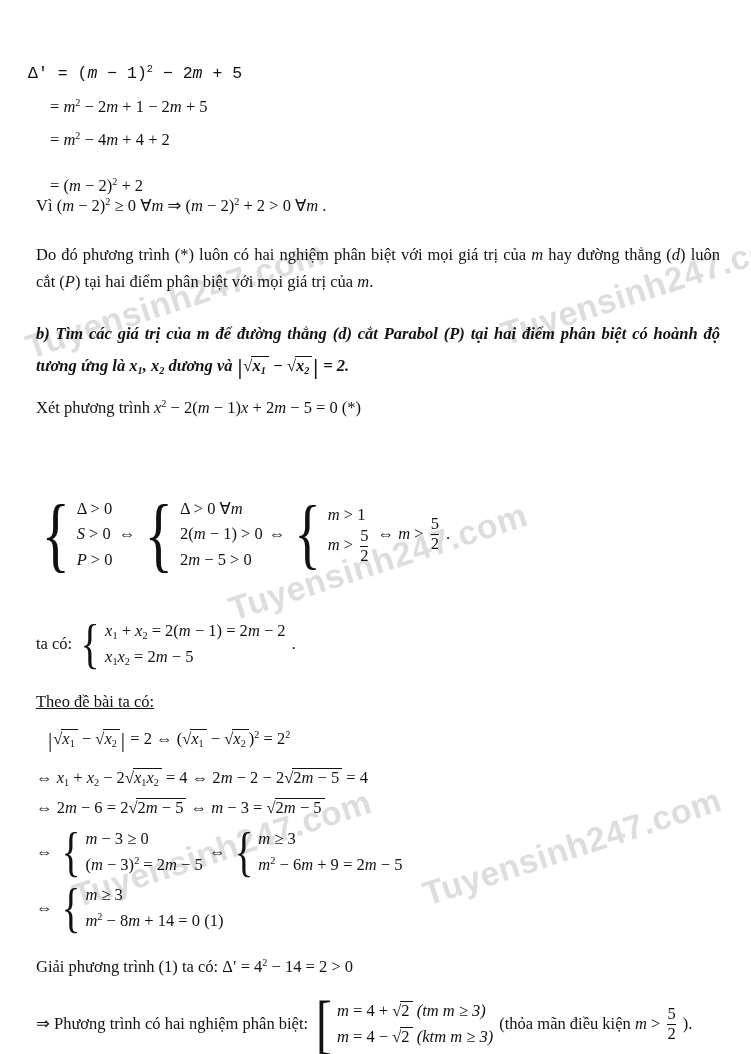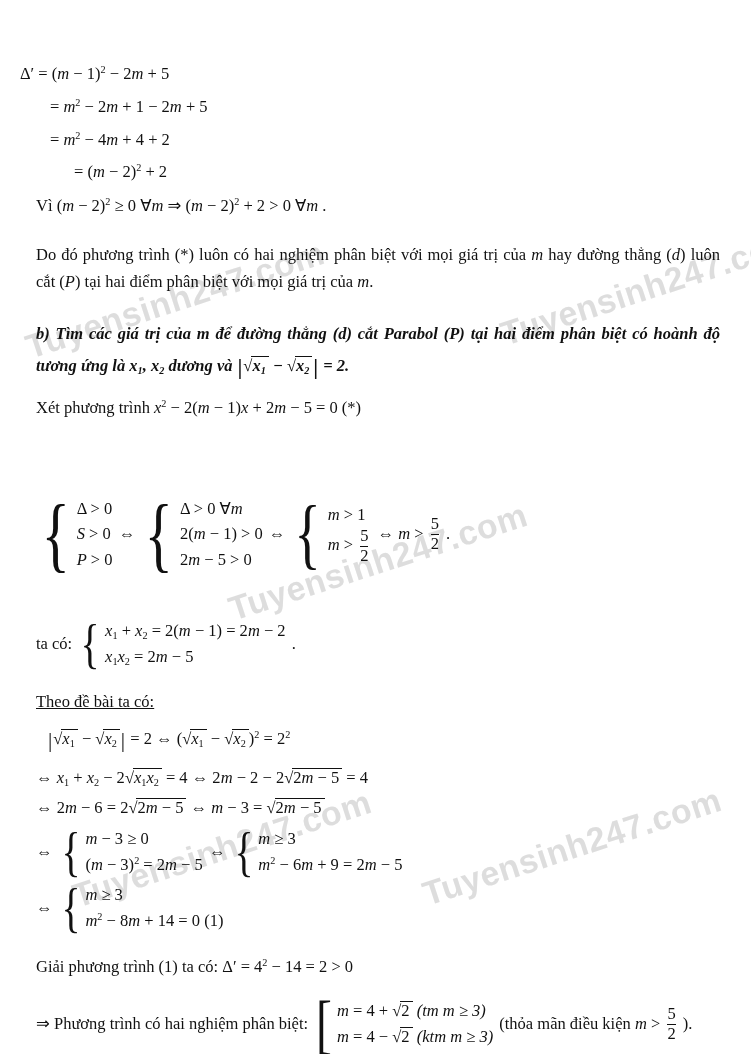--- a/index.html
+++ b/index.html
@@ -61,24 +61,24 @@
 <body>
 
 <div class="page">
 
   <div class="wm" style="left:175px; top:300px;">Tuyensinh247.com</div>
   <div class="wm" style="left:650px; top:287px;">Tuyensinh247.com</div>
   <div class="wm" style="left:378px; top:562px;">Tuyensinh247.com</div>
   <div class="wm" style="left:222px; top:849px;">Tuyensinh247.com</div>
   <div class="wm" style="left:572px; top:847px;">Tuyensinh247.com</div>
 
-  <div class="line" style="left:20px; top:64px;"><span>Δ′ = (</span><span class="mi">m</span><span> − 1)</span><sup>2</sup><span> − 2</span><span class="mi">m</span><span> + 5</span></div>
+  <div class="line" style="left:28px; top:64px;font-family:Liberation Mono, monospace;"><span>Δ′ = (</span><span class="mi">m</span><span> − 1)</span><sup>2</sup><span> − 2</span><span class="mi">m</span><span> + 5</span></div>
   <div class="line" style="left:50px; top:97px;"><span>= </span><span class="mi">m</span><sup>2</sup><span> − 2</span><span class="mi">m</span><span> + 1 − 2</span><span class="mi">m</span><span> + 5</span></div>
   <div class="line" style="left:50px; top:130px;"><span>= </span><span class="mi">m</span><sup>2</sup><span> − 4</span><span class="mi">m</span><span> + 4 + 2</span></div>
-  <div class="line" style="left:50px; top:162px;margin-left:24px;"><span>= (</span><span class="mi">m</span><span> − 2)</span><sup>2</sup><span> + 2</span></div>
+  <div class="line" style="left:50px; top:176px;"><span>= (</span><span class="mi">m</span><span> − 2)</span><sup>2</sup><span> + 2</span></div>
 
   <div class="line" style="left:36px; top:196px;"><span>Vì (</span><span class="mi">m</span><span> − 2)</span><sup>2</sup><span> ≥ 0 ∀</span><span class="mi">m</span><span> ⇒ (</span><span class="mi">m</span><span> − 2)</span><sup>2</sup><span> + 2 &gt; 0 ∀</span><span class="mi">m</span><span> .</span></div>
 
   <div class="para" style="left:36px; top:241px;"><span>Do đó phương trình (*) luôn có hai nghiệm phân biệt với mọi giá trị của </span><span class="mi">m</span><span>  hay đường thẳng (</span><span class="mi">d</span><span>) luôn cắt (</span><span class="mi">P</span><span>) tại hai điểm phân biệt với mọi giá trị của </span><span class="mi">m</span><span>.</span></div>
 
   <div class="para bi-head" style="left:36px; top:318px;"><span>b) Tìm các giá trị của </span><span class="mi">m</span><span> để đường thẳng (</span><span class="mi">d</span><span>) cắt Parabol (</span><span class="mi">P</span><span>) tại hai điểm phân biệt có hoành độ tương ứng là </span><span class="mi">x</span><sub>1</sub><span>, </span><span class="mi">x</span><sub>2</sub><span> dương và </span><span class="abs"><span class="vbar">|</span><span><span class="sqrt"><span class="rad">√</span><span class="rc"><span class="mi">x</span><sub>1</sub></span></span><span> − </span><span class="sqrt"><span class="rad">√</span><span class="rc"><span class="mi">x</span><sub>2</sub></span></span></span><span class="vbar">|</span></span><span> = 2.</span></div>
 
   <div class="line" style="left:36px; top:398px;"><span>Xét phương trình </span><span class="mi">x</span><sup>2</sup><span> − 2(</span><span class="mi">m</span><span> − 1)</span><span class="mi">x</span><span> + 2</span><span class="mi">m</span><span> − 5 = 0 (*)</span></div>
 
 

